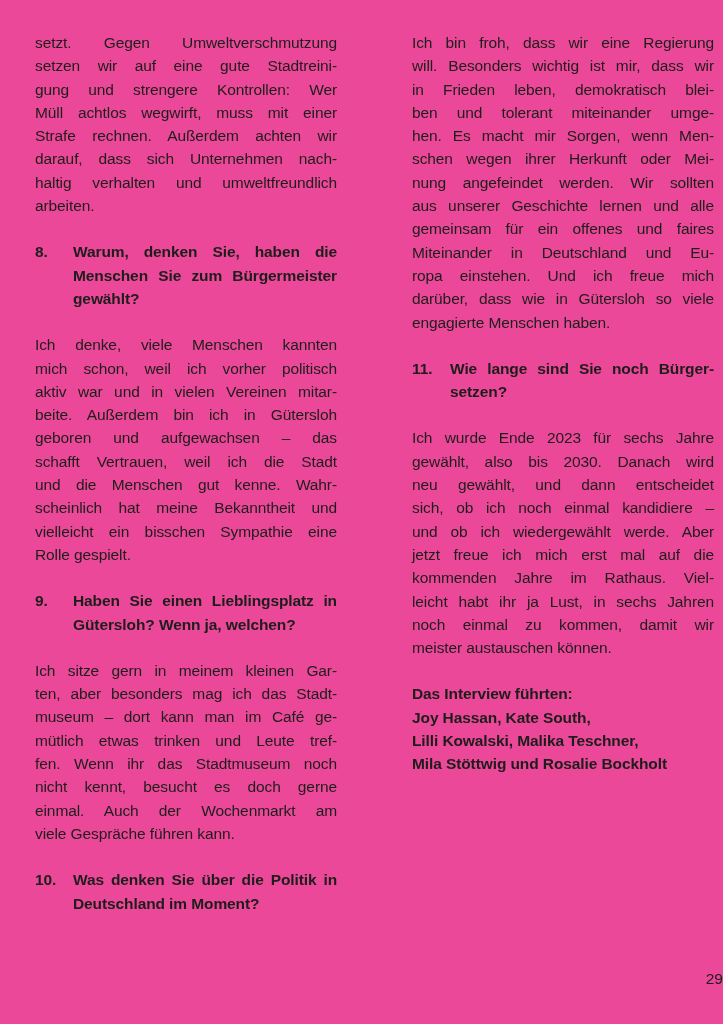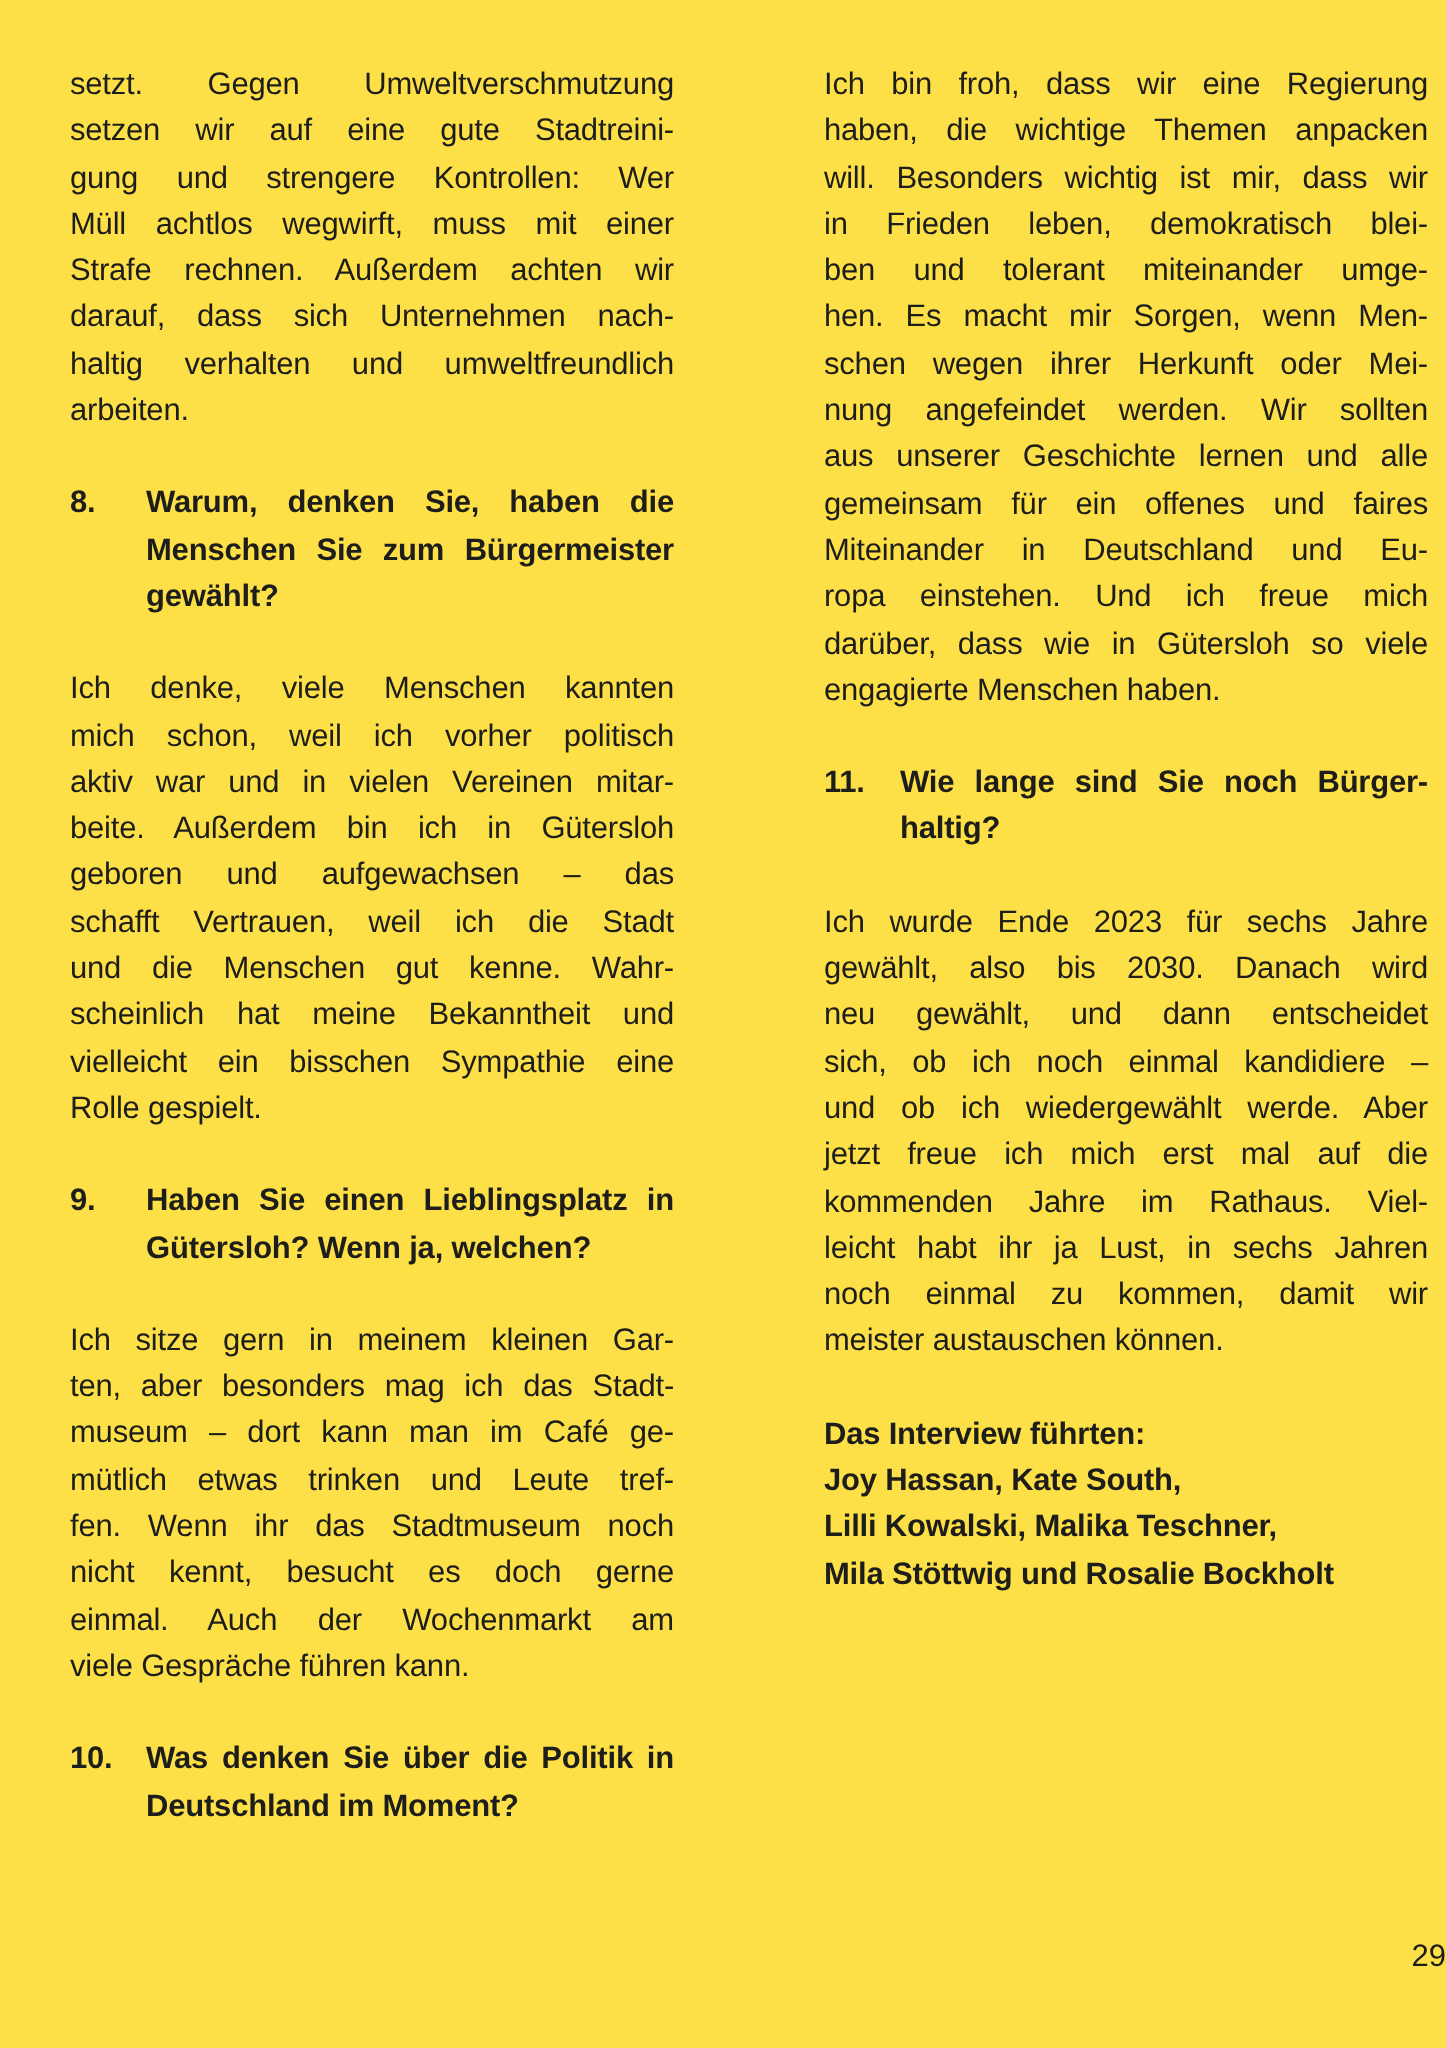--- a/index.html
+++ b/index.html
@@ -4,21 +4,21 @@
 <style>
   html, body {
     margin: 0;
     padding: 0;
     background: #ffffff;
   }
   .page {
     position: relative;
     width: 723px;
     height: 1024px;
-    background: #fde047;
+    background: #ec4899;
     font-family: "Liberation Sans", "DejaVu Sans", sans-serif;
     color: #1d1d1b;
     overflow: hidden;
   }
   .column {
     position: absolute;
     top: 31px;
     width: 302px;
     font-size: 15.5px;
     line-height: 23.3px;
@@ -123,38 +123,37 @@
       </div>
       <div class="block question">
         <span class="qnum">10.</span>
         <div class="line">Was denken Sie über die Politik in</div>
         <div class="line last-line">Deutschland im Moment?</div>
       </div>
     </div>
   <div class="column column-right" id="col-1">
       <div class="block paragraph">
         <div class="line">Ich bin froh, dass wir eine Regierung</div>
-        <div class="line">haben, die wichtige Themen anpacken</div>
         <div class="line">will. Besonders wichtig ist mir, dass wir</div>
         <div class="line">in Frieden leben, demokratisch blei-</div>
         <div class="line">ben und tolerant miteinander umge-</div>
         <div class="line">hen. Es macht mir Sorgen, wenn Men-</div>
         <div class="line">schen wegen ihrer Herkunft oder Mei-</div>
         <div class="line">nung angefeindet werden. Wir sollten</div>
         <div class="line">aus unserer Geschichte lernen und alle</div>
         <div class="line">gemeinsam für ein offenes und faires</div>
         <div class="line">Miteinander in Deutschland und Eu-</div>
         <div class="line">ropa einstehen. Und ich freue mich</div>
         <div class="line">darüber, dass wie in Gütersloh so viele</div>
         <div class="line last-line">engagierte Menschen haben.</div>
       </div>
       <div class="block question">
         <span class="qnum">11.</span>
         <div class="line">Wie lange sind Sie noch Bürger-</div>
-        <div class="line last-line">haltig?</div>
+        <div class="line last-line">setzen?</div>
       </div>
       <div class="block paragraph">
         <div class="line">Ich wurde Ende 2023 für sechs Jahre</div>
         <div class="line">gewählt, also bis 2030. Danach wird</div>
         <div class="line">neu gewählt, und dann entscheidet</div>
         <div class="line">sich, ob ich noch einmal kandidiere –</div>
         <div class="line">und ob ich wiedergewählt werde. Aber</div>
         <div class="line">jetzt freue ich mich erst mal auf die</div>
         <div class="line">kommenden Jahre im Rathaus. Viel-</div>
         <div class="line">leicht habt ihr ja Lust, in sechs Jahren</div>

